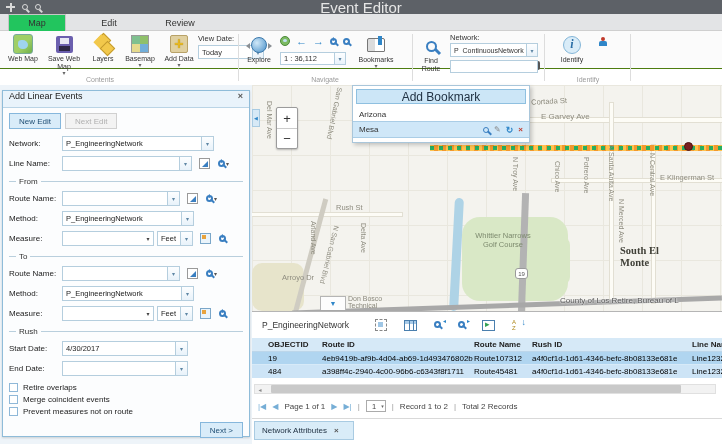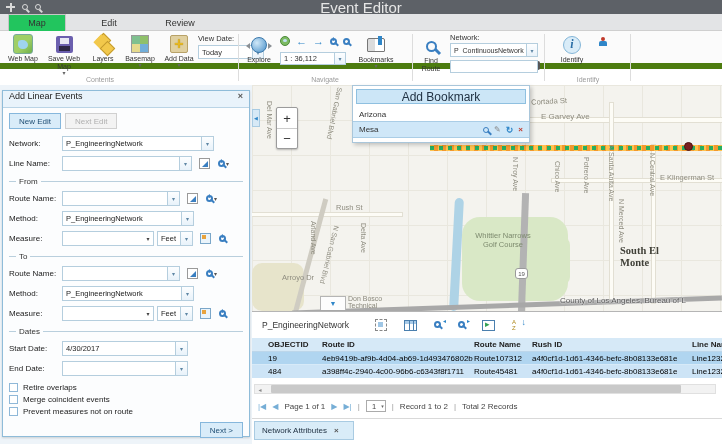--- a/index.html
+++ b/index.html
@@ -15,21 +15,21 @@
       linear-gradient(#d9d9d9,#d9d9d9) center/2px 9px no-repeat; }
   .magw { display:inline-block; width:6px; height:6px; border:1.5px solid #d9d9d9; border-radius:50%; position:relative; }
   .magw::after { content:""; position:absolute; width:4px; height:1.5px; background:#d9d9d9; right:-3px; bottom:-2px; transform:rotate(45deg); }
 
   
   .tabrow { position:absolute; left:0; top:14px; width:722px; height:17px; background:#e3e4e6; border-bottom:1px solid #cfcfcf; }
   .rtab { position:absolute; top:0; height:17px; display:flex; align-items:center; justify-content:center; font-size:9px; color:#333; }
   .rtab.active { background:#22c55e; border:1px solid #c6c6c6; border-bottom:none; }
 
   
-  .ribbon { position:absolute; left:0; top:31px; width:722px; height:38px; background:#fbfbfb; border-bottom:6px solid #4d7c0f; }
+  .ribbon { position:absolute; left:0; top:31px; width:722px; height:38px; background:#fbfbfb; border-bottom:1px solid #4d7c0f; }
   .group { position:absolute; top:0; height:53px; }
   .glabel { position:absolute; bottom:1px; left:0; width:100%; text-align:center; font-size:7px; color:#9b9b9b; }
   .gsep { position:absolute; top:3px; height:47px; width:1px; background:#ddd; }
   .rbtn { position:absolute; display:flex; flex-direction:column; align-items:center; font-size:7px; color:#333; text-align:center; line-height:1.15; }
   .rbtn .cap { margin-top:1px; }
   .ddcaret { font-size:6px; color:#666; line-height:5px; }
   .icbox { height:20px; display:flex; align-items:center; justify-content:center; }
 
   
   .i-webmap { width:20px; height:20px; border-radius:3px; background:linear-gradient(135deg,#9fcf66 0 55%,#6fb04a); border:1px solid #7a9; position:relative; }
@@ -319,21 +319,21 @@
     <div class="route-marker"></div>
 
     <div class="maplabel" style="left:272px;top:12px;transform:rotate(-3deg);">E Cortada St</div>
     <div class="maplabel" style="left:289px;top:27px;font-size:8px;">E Garvey Ave</div>
     <div class="maplabel" style="left:408px;top:88px;">E Klingerman St</div>
     <div class="maplabel" style="left:84px;top:118px;">Rush St</div>
     <div class="maplabel" style="left:218px;top:146px;width:66px;white-space:normal;text-align:center;color:#7d8a6e;">Whittier Narrows Golf Course</div>
     <div class="maplabel" style="left:30px;top:188px;">Arroyo Dr</div>
     <div class="maplabel" style="left:96px;top:210px;width:52px;white-space:normal;font-size:7px;color:#8a887c;">Don Bosco Technical</div>
     <div class="maplabel" style="left:368px;top:160px;width:66px;white-space:normal;font-family:'Liberation Serif',serif;font-weight:bold;font-size:10.5px;color:#3f3f37;line-height:1.1;">South El Monte</div>
-    <div class="attrib">County of Los Angeles, Bureau of L</div>
+    <div class="attrib">County of Los Retire, Bureau of L</div>
     <div class="maplabel v" style="left:14px;top:16px;">Del Mar Ave</div>
     <div class="maplabel v" style="left:79px;top:2px;transform:rotate(12deg);">San Gabriel Blvd</div>
     <div class="maplabel v" style="left:58px;top:136px;">Arland Ave</div>
     <div class="maplabel v" style="left:108px;top:138px;">Delta Ave</div>
     <div class="maplabel v" style="left:74px;top:140px;transform:rotate(14deg);">N San Gabriel Blvd</div>
     <div class="maplabel v" style="left:260px;top:72px;">N Troy Ave</div>
     <div class="maplabel v" style="left:302px;top:76px;">Chico Ave</div>
     <div class="maplabel v" style="left:331px;top:72px;">Potrero Ave</div>
     <div class="maplabel v" style="left:356px;top:60px;">N Santa Anita Ave</div>
     <div class="maplabel v" style="left:397px;top:68px;">N Central Ave</div>
@@ -468,21 +468,21 @@
           <span class="val">Feet</span>
           <span class="dd"></span>
         </div>
         <span class="i-ruler" style="margin-left:4px;"></span>
         <span class="mag" style="margin-left:5px;">
             <span class="pm">+</span>
           </span>
       </div>
 
       <div class="legendline">
-          <span>Dates</span>
+          <span>Rush</span>
         </div>
       <div class="frow">
         <span class="lbl">Start Date:</span>
         <div class="inp" style="width:126px;">
           <span class="val">4/30/2017</span>
           <span class="dd"></span>
         </div>
       </div>
       <div class="frow">
         <span class="lbl">End Date:</span>

